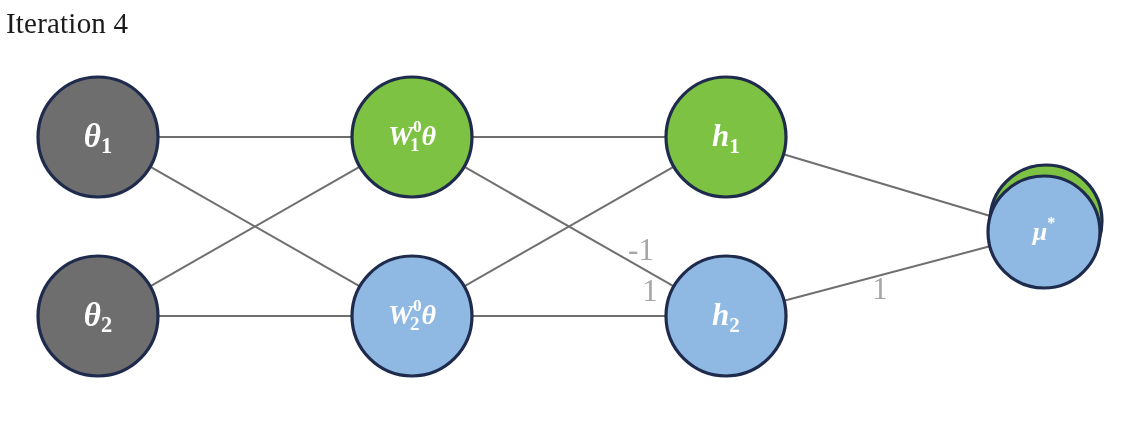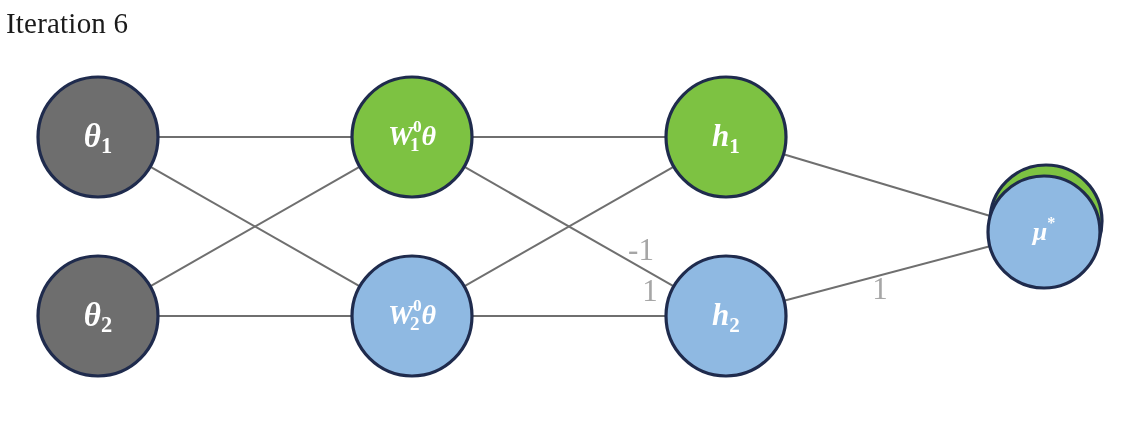--- a/index.html
+++ b/index.html
@@ -70,21 +70,21 @@
     font-size: 31px;
     text-anchor: middle;
     dominant-baseline: middle;
   }
 </style>
 </head>
 <body>
 
 <div id="diagram-root">
 
-  <div id="title">Iteration 6</div>
+  <div id="title">Iteration 4</div>
 
   <svg id="graph-svg" viewBox="0 0 1123 429" xmlns="http://www.w3.org/2000/svg">
     <g id="edges-layer">
         <line x1="158" y1="137" x2="352" y2="137" class="edge-line" stroke="#6F6F6F"></line>
         <line x1="150.12520778401546" y1="166.71468851381775" x2="359.87479221598454" y2="286.28531148618225" class="edge-line" stroke="#6F6F6F"></line>
         <line x1="150.12520778401546" y1="286.28531148618225" x2="359.87479221598454" y2="166.71468851381775" class="edge-line" stroke="#6F6F6F"></line>
         <line x1="158" y1="316" x2="352" y2="316" class="edge-line" stroke="#6F6F6F"></line>
         <line x1="472" y1="137" x2="666" y2="137" class="edge-line" stroke="#6F6F6F"></line>
         <line x1="464.12520778401546" y1="166.71468851381775" x2="673.8747922159845" y2="286.28531148618225" class="edge-line" stroke="#6F6F6F"></line>
         <line x1="464.12520778401546" y1="286.28531148618225" x2="673.8747922159845" y2="166.71468851381775" class="edge-line" stroke="#6F6F6F"></line>

